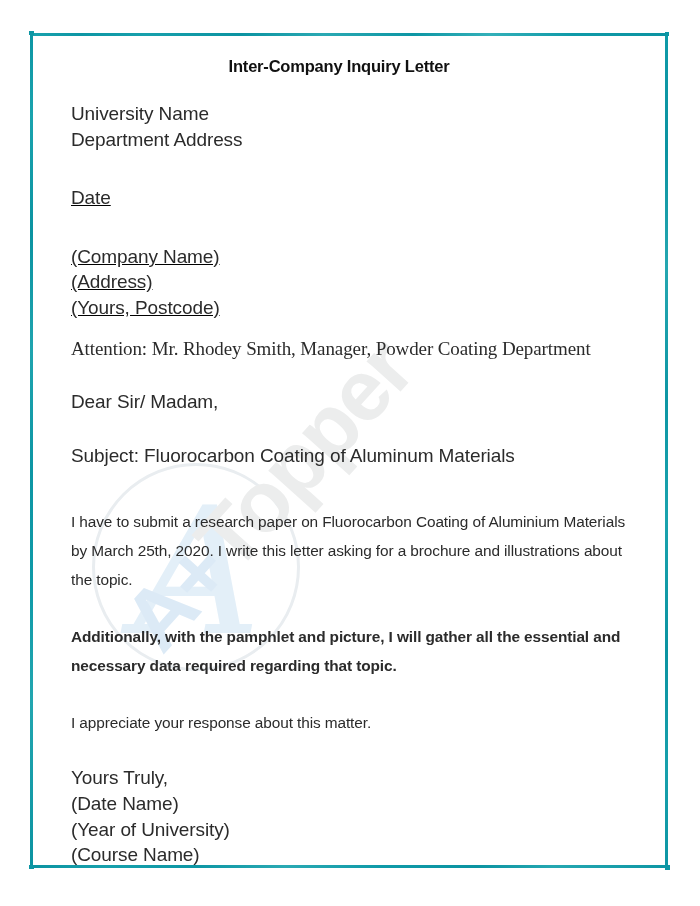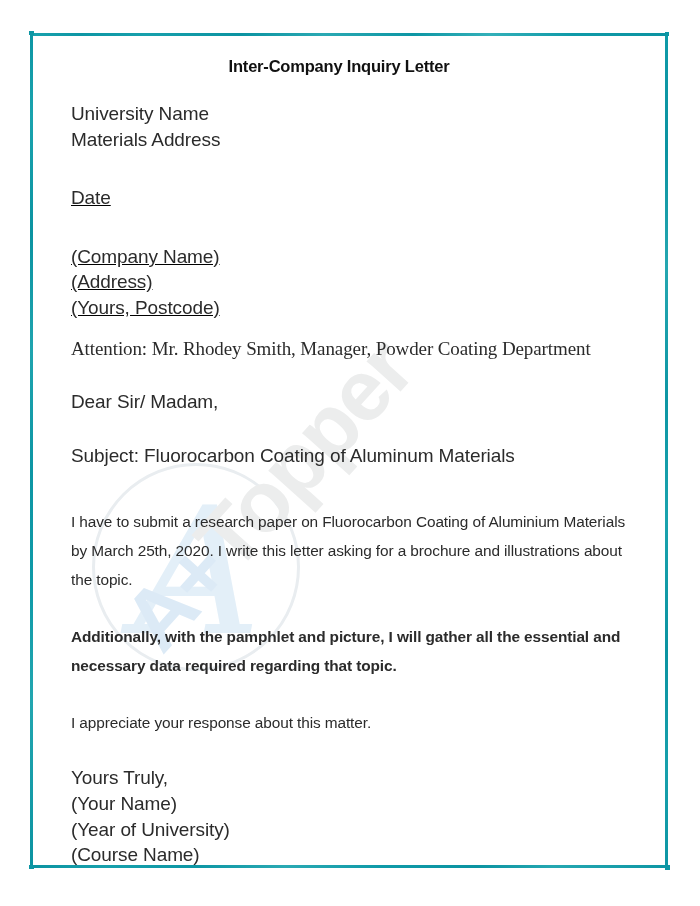--- a/index.html
+++ b/index.html
@@ -174,21 +174,21 @@
     <div class="wm-mark">A</div>
     <div class="wm-text"><span class="wm-a">A</span><span class="wm-plus">+</span><span class="wm-topper">Topper</span></div>
   </div>
 
   <div class="letter-body">
 
     <div class="letter-title">Inter-Company Inquiry Letter</div>
 
     <div class="block">
       <div class="line">University Name</div>
-      <div class="line">Materials Address</div>
+      <div class="line">Department Address</div>
     </div>
 
     <div class="block block-addr">
       <div class="line">Date</div>
     </div>
 
     <div class="block block-addr">
       <div class="line">(Company Name)</div>
       <div class="line">(Address)</div>
       <div class="line">(Yours, Postcode)</div>
@@ -213,19 +213,19 @@
     <div class="block block-p2">
       <div class="para">Additionally, with the pamphlet and picture, I will gather all the essential and necessary data required regarding that topic.</div>
     </div>
 
     <div class="block block-p3">
       <div class="para">I appreciate your response about this matter.</div>
     </div>
 
     <div class="block block-sign">
       <div class="line">Yours Truly,</div>
-      <div class="line">(Your Name)</div>
+      <div class="line">(Date Name)</div>
       <div class="line">(Year of University)</div>
       <div class="line">(Course Name)</div>
     </div>
 
   </div>
 </div>
 
 </body></html>

